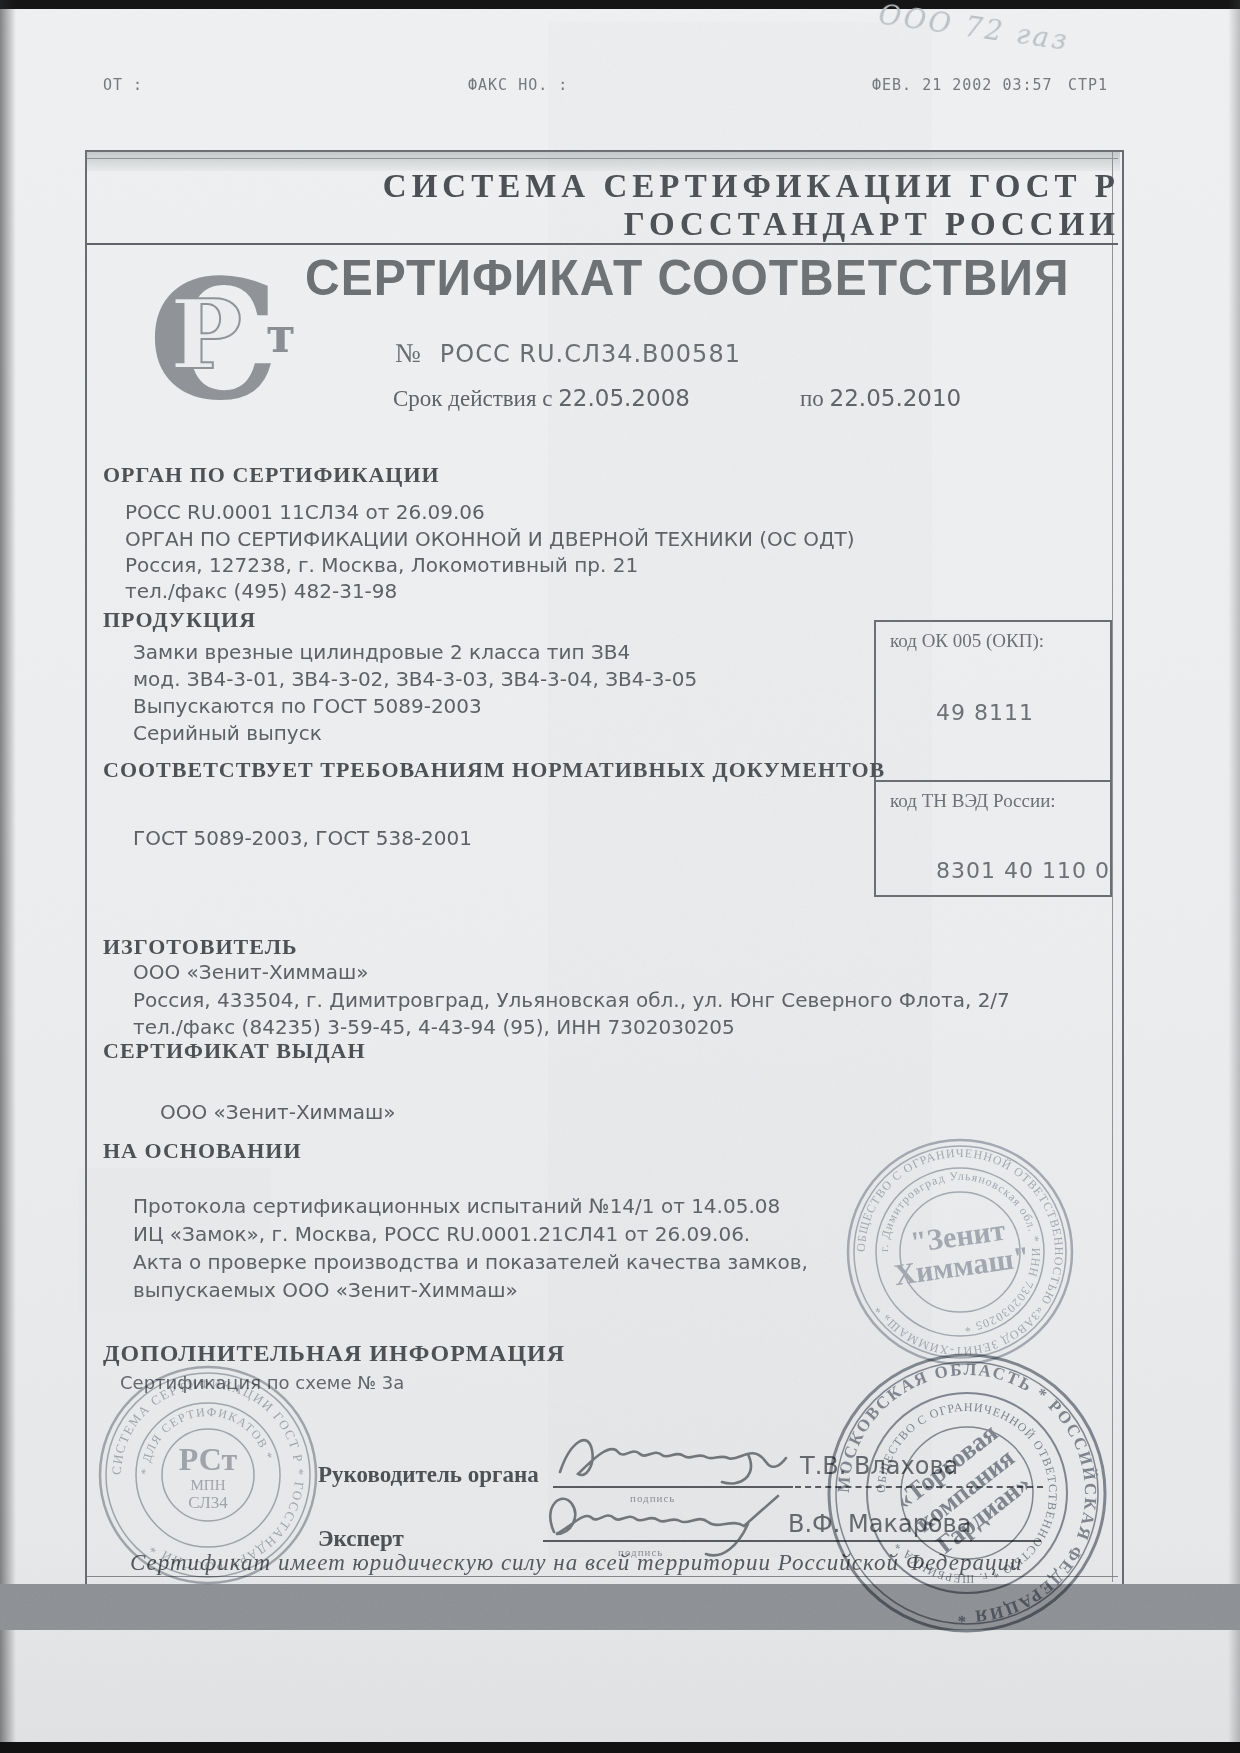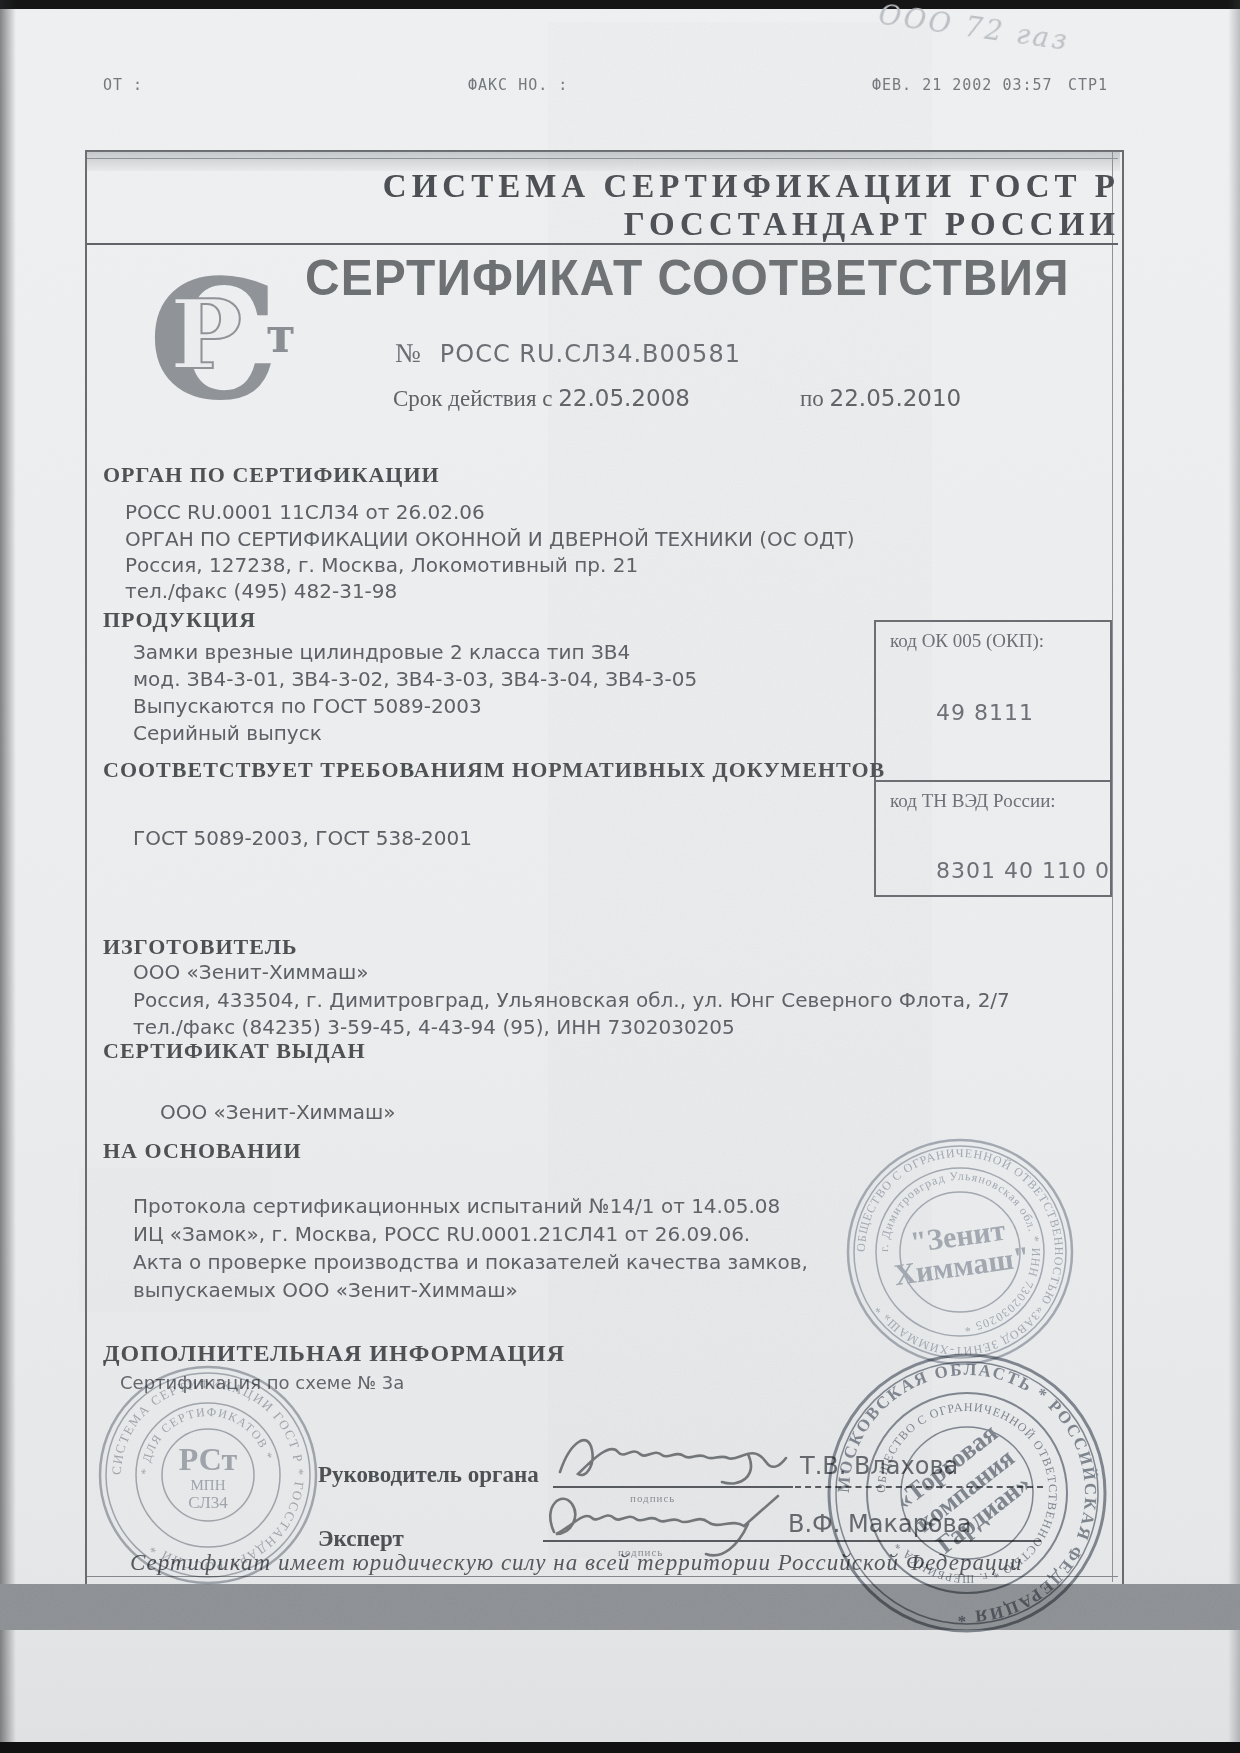--- a/index.html
+++ b/index.html
@@ -103,21 +103,21 @@
   <div class="abs srok" style="left:393px;top:385px;">
     <span>Срок действия  с</span>
     <b>22.05.2008</b>
   </div>
   <div class="abs srok" style="left:800px;top:385px;">
     <span>по</span>
     <b>22.05.2010</b>
   </div>
 
   <div class="abs sec-head" style="left:103px;top:462px;">ОРГАН ПО СЕРТИФИКАЦИИ</div>
-  <div class="abs body-line" style="left:125px;top:500px;">РОСС RU.0001 11СЛ34 от 26.02.06</div>
+  <div class="abs body-line" style="left:125px;top:500px;">РОСС RU.0001 11СЛ34 от 26.09.06</div>
   <div class="abs body-line" style="left:125px;top:527px;">ОРГАН ПО СЕРТИФИКАЦИИ ОКОННОЙ И ДВЕРНОЙ ТЕХНИКИ (ОС ОДТ)</div>
   <div class="abs body-line" style="left:125px;top:553px;">Россия, 127238, г. Москва, Локомотивный пр. 21</div>
   <div class="abs body-line" style="left:125px;top:579px;">тел./факс (495) 482-31-98</div>
 
   <div class="abs sec-head" style="left:103px;top:607px;">ПРОДУКЦИЯ</div>
   <div class="abs body-line" style="left:133px;top:640px;">Замки врезные цилиндровые 2 класса  тип ЗВ4</div>
   <div class="abs body-line" style="left:133px;top:667px;">мод. ЗВ4-3-01,   ЗВ4-3-02,  ЗВ4-3-03, ЗВ4-3-04, ЗВ4-3-05</div>
   <div class="abs body-line" style="left:133px;top:694px;">Выпускаются по  ГОСТ 5089-2003</div>
   <div class="abs body-line" style="left:133px;top:721px;">Серийный  выпуск</div>
 

